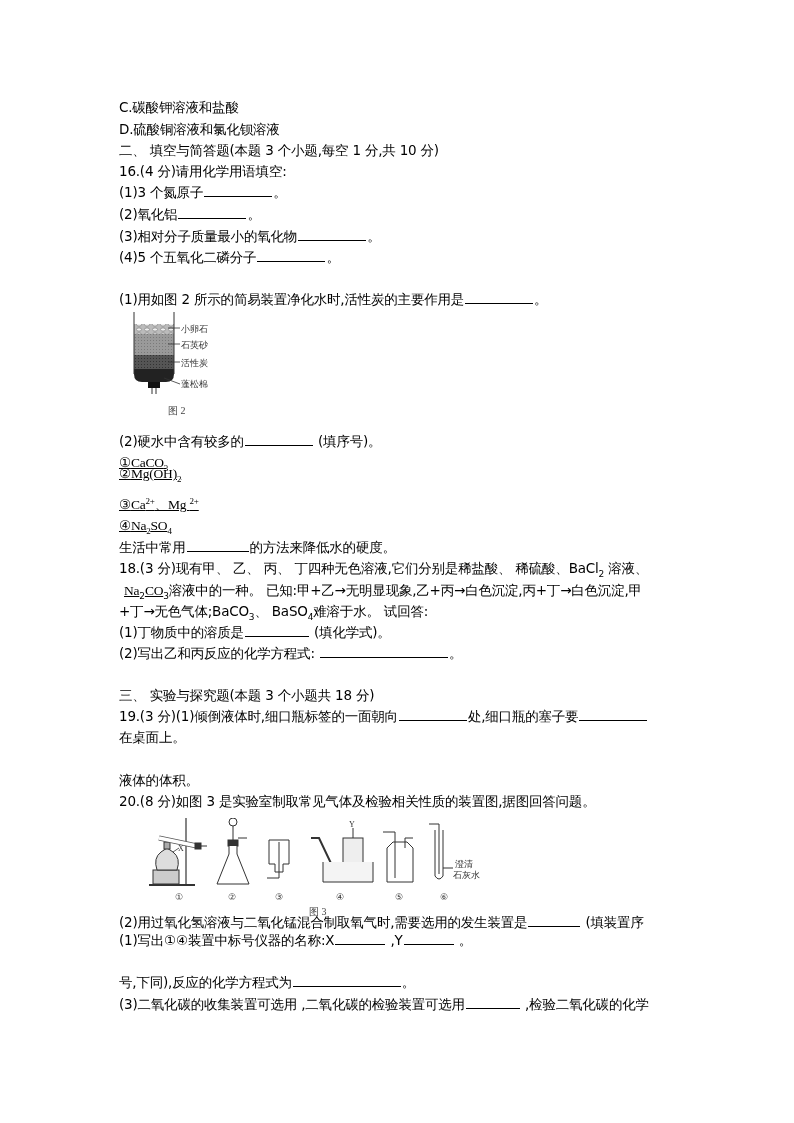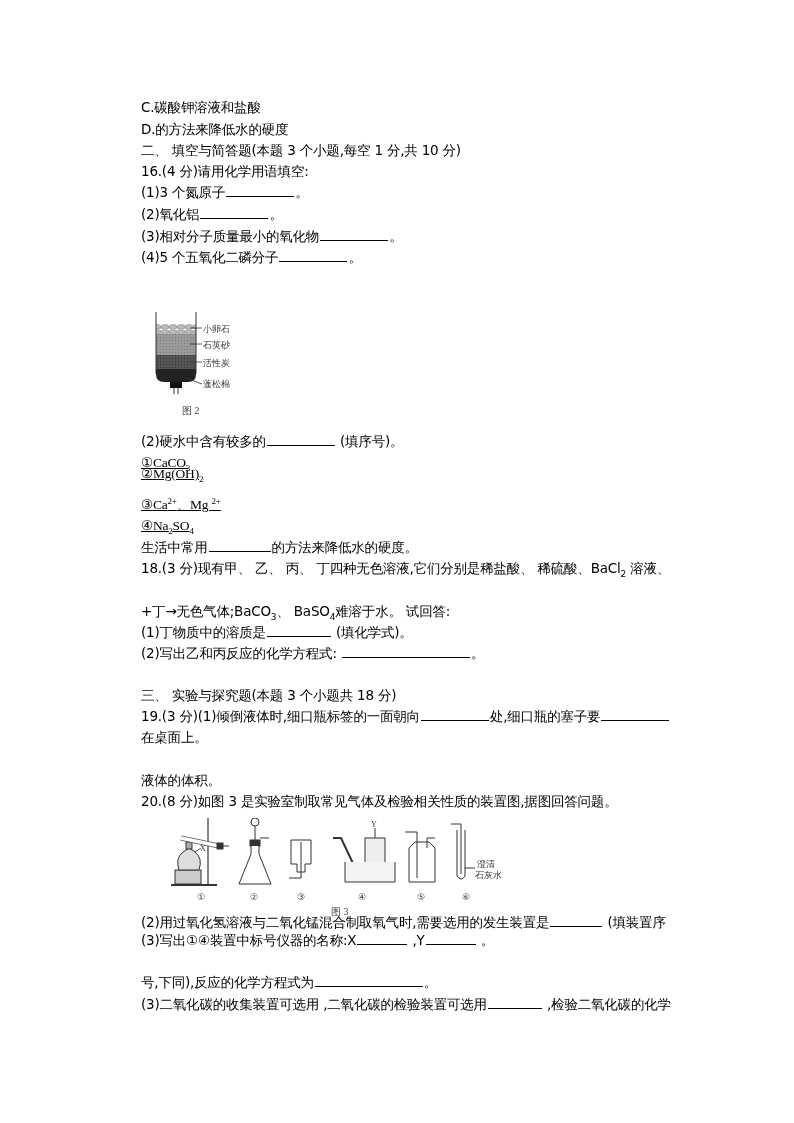--- a/index.html
+++ b/index.html
@@ -1,40 +1,41 @@
 <!DOCTYPE html>
 <html><head>
   <meta charset="utf-8">
   <style>
     html, body { margin: 0; padding: 0; background: #ffffff; }
     body { width: 794px; height: 1123px; position: relative; overflow: hidden;
       font-family: "DejaVu Sans", "Liberation Sans", sans-serif; color: #000; }
-    .page { position: absolute; left: 0; top: 0; width: 760px; height: 1123px; margin-left: 22px; }
+    .page { position: absolute; left: 0; top: 0; width: 760px; height: 1123px; }
     .line { position: absolute; left: 119px; font-size: 13.5px; line-height: 20px; white-space: nowrap; letter-spacing: -0.2px; }
     .blank { display: inline-block; border-bottom: 1px solid #000; height: 14px; vertical-align: baseline; margin: 0 1px; }
     sub, sup { font-size: 9px; line-height: 0; }
     .serif { font-family: "Liberation Serif", "DejaVu Serif", serif; text-decoration: underline; }
     .fig { position: absolute; }
     .figcap { font-family: "Liberation Serif", "DejaVu Serif", serif; font-size: 10px; color: #444; position: absolute; }
     .lbl { font-family: "Liberation Serif", "DejaVu Serif", serif; font-size: 9px; color: #333; position: absolute; white-space: nowrap; }
   </style>
 </head>
 <body>
 
 <div class="page">
 
   <div class="line" style="top:97px"><span>C.碳酸钾溶液和盐酸</span></div>
-  <div class="line" style="top:119px"><span>D.的方法来降低水的硬度</span></div>
+  <div class="line" style="top:119px"><span>D.硫酸铜溶液和氯化钡溶液</span></div>
   <div class="line" style="top:140px"><span>二、 填空与简答题(本题 3 个小题,每空 1 分,共 10 分)</span></div>
   <div class="line" style="top:161px"><span>16.(4 分)请用化学用语填空:</span></div>
 
   <div class="line" style="top:182px"><span>(1)3 个氮原子</span><span class="blank" style="width:68px"></span><span>。</span></div>
   <div class="line" style="top:204px"><span>(2)氧化铝</span><span class="blank" style="width:68px"></span><span>。</span></div>
   <div class="line" style="top:226px"><span>(3)相对分子质量最小的氧化物</span><span class="blank" style="width:68px"></span><span>。</span></div>
   <div class="line" style="top:247px"><span>(4)5 个五氧化二磷分子</span><span class="blank" style="width:68px"></span><span>。</span></div>
+  <div class="line" style="top:289px"><span>(1)用如图 2 所示的简易装置净化水时,活性炭的主要作用是</span><span class="blank" style="width:68px"></span><span>。</span></div>
 
   <div class="fig" style="left:128px;top:312px;width:110px;height:105px">
     <svg width="110" height="105" viewBox="0 0 110 105">
       <defs>
         <pattern id="pebble" width="8" height="5" patternUnits="userSpaceOnUse">
           <rect width="8" height="5" fill="#bbb"></rect>
           <ellipse cx="3" cy="2.5" rx="2.6" ry="1.6" fill="#eee" stroke="#666" stroke-width="0.5"></ellipse>
         </pattern>
         <pattern id="sand" width="3" height="3" patternUnits="userSpaceOnUse">
           <rect width="3" height="3" fill="#9a9a9a"></rect>
@@ -58,33 +59,34 @@
       <line x1="46" y1="12" x2="46" y2="62" stroke="#333"></line>
       <line x1="40" y1="16" x2="52" y2="16" stroke="#333" stroke-width="0.8"></line>
       <line x1="40" y1="32" x2="52" y2="32" stroke="#333" stroke-width="0.8"></line>
       <line x1="40" y1="50" x2="52" y2="50" stroke="#333" stroke-width="0.8"></line>
       <line x1="36" y1="66" x2="52" y2="72" stroke="#333" stroke-width="0.8"></line>
     </svg>
     <span class="lbl" style="left:53px;top:11px">小卵石</span>
     <span class="lbl" style="left:53px;top:27px">石英砂</span>
     <span class="lbl" style="left:53px;top:45px">活性炭</span>
     <span class="lbl" style="left:53px;top:66px">蓬松棉</span>
-    <span class="figcap" style="left:32px;top:92px">图 2</span>
+    <span class="figcap" style="left:40px;top:92px">图 2</span>
   </div>
 
   <div class="line" style="top:431px"><span>(2)硬水中含有较多的</span><span class="blank" style="width:68px"></span><span> (填序号)。</span></div>
 
   <div class="line serif" style="top:453px"><span>①</span><span>CaCO</span><sub>3</sub></div>
   <div class="line serif" style="top:464px"><span>②</span><span>Mg(OH)</span><sub>2</sub></div>
   <div class="line serif" style="top:495px"><span>③</span><span>Ca</span><sup>2+</sup><span>、Mg </span><sup>2+</sup></div>
   <div class="line serif" style="top:516px"><span>④</span><span>Na</span><sub>2</sub><span>SO</span><sub>4</sub></div>
 
   <div class="line" style="top:537px"><span>生活中常用</span><span class="blank" style="width:62px"></span><span>的方法来降低水的硬度。</span></div>
 
   <div class="line" style="top:558px"><span>18.(3 分)现有甲、 乙、 丙、 丁四种无色溶液,它们分别是稀盐酸、 稀硫酸、BaCl</span><sub>2</sub><span> 溶液、</span></div>
+  <div class="line" style="top:580px;left:124px"><span class="serif">Na</span><sub>2</sub><span class="serif">CO</span><sub>3</sub><span>溶液中的一种。 已知:甲+乙→无明显现象,乙+丙→白色沉淀,丙+丁→白色沉淀,甲</span></div>
   <div class="line" style="top:601px"><span>+丁→无色气体;BaCO</span><sub>3</sub><span>、 BaSO</span><sub>4</sub><span>难溶于水。 试回答:</span></div>
 
   <div class="line" style="top:622px"><span>(1)丁物质中的溶质是</span><span class="blank" style="width:64px"></span><span> (填化学式)。</span></div>
   <div class="line" style="top:643px"><span>(2)写出乙和丙反应的化学方程式: </span><span class="blank" style="width:128px"></span><span>。</span></div>
   <div class="line" style="top:685px"><span>三、 实验与探究题(本题 3 个小题共 18 分)</span></div>
 
   <div class="line" style="top:706px"><span>19.(3 分)(1)倾倒液体时,细口瓶标签的一面朝向</span><span class="blank" style="width:68px"></span><span>处,细口瓶的塞子要</span><span class="blank" style="width:68px"></span></div>
   <div class="line" style="top:727px"><span>在桌面上。</span></div>
   <div class="line" style="top:770px"><span>液体的体积。</span></div>
   <div class="line" style="top:791px"><span>20.(8 分)如图 3 是实验室制取常见气体及检验相关性质的装置图,据图回答问题。</span></div>
@@ -147,18 +149,18 @@
     <span class="lbl" style="left:308px;top:51px">石灰水</span>
     <span class="lbl" style="left:30px;top:74px">①</span>
     <span class="lbl" style="left:83px;top:74px">②</span>
     <span class="lbl" style="left:130px;top:74px">③</span>
     <span class="lbl" style="left:191px;top:74px">④</span>
     <span class="lbl" style="left:250px;top:74px">⑤</span>
     <span class="lbl" style="left:295px;top:74px">⑥</span>
     <span class="figcap" style="left:164px;top:87px">图 3</span>
   </div>
 
-  <div class="line" style="top:930px"><span>(3)写出①④装置中标号仪器的名称:X</span><span class="blank" style="width:50px"></span><span> ,Y</span><span class="blank" style="width:50px"></span><span> 。</span></div>
+  <div class="line" style="top:930px"><span>(1)写出①④装置中标号仪器的名称:X</span><span class="blank" style="width:50px"></span><span> ,Y</span><span class="blank" style="width:50px"></span><span> 。</span></div>
   <div class="line" style="top:912px"><span>(2)用过氧化氢溶液与二氧化锰混合制取氧气时,需要选用的发生装置是</span><span class="blank" style="width:52px"></span><span> (填装置序</span></div>
   <div class="line" style="top:972px"><span>号,下同),反应的化学方程式为</span><span class="blank" style="width:108px"></span><span>。</span></div>
   <div class="line" style="top:994px"><span>(3)二氧化碳的收集装置可选用 ,二氧化碳的检验装置可选用</span><span class="blank" style="width:54px"></span><span> ,检验二氧化碳的化学</span></div>
 
 </div>
 
 </body></html>

